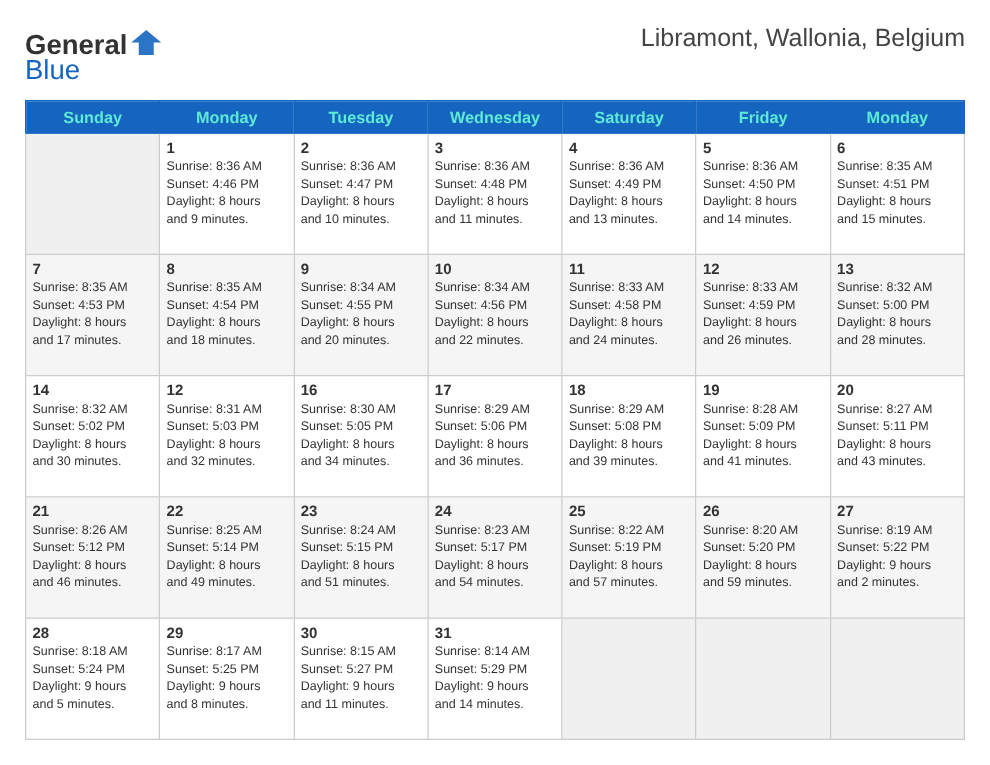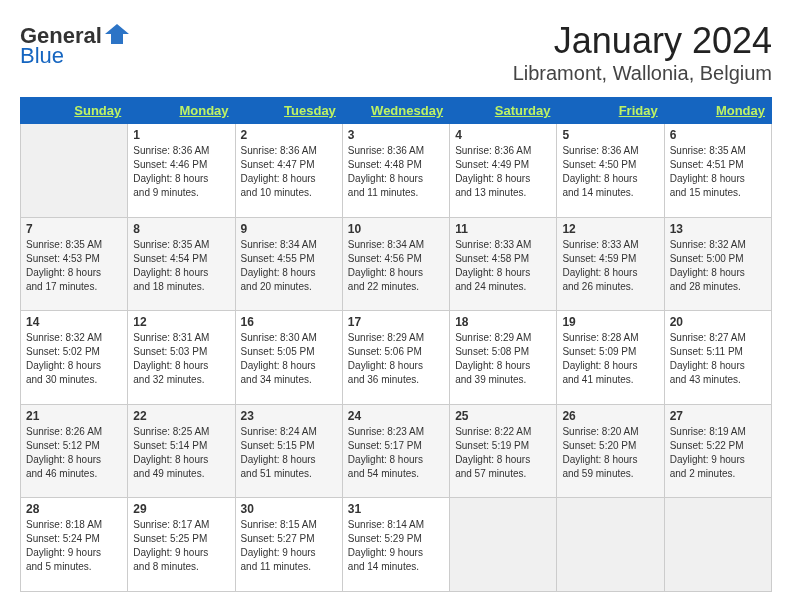--- a/index.html
+++ b/index.html
@@ -41,26 +41,25 @@
     }
     .calendar {
       flex: 1;
       border: 1px solid #ccc;
       border-collapse: collapse;
       width: 100%;
       table-layout: fixed;
     }
     .calendar th {
       background: #1565c0;
-      color: #bef264;
-      text-align: right;
+      color: #5eead4;
+      text-align: center;
       padding: 5px 6px;
       font-size: 13px;
       border: 1px solid #1565c0;
-      text-decoration: underline;
     }
     .calendar td {
       border: 1px solid #ccc;
       vertical-align: top;
       padding: 4px 5px;
       font-size: 10.5px;
       color: #333;
       height: 88px;
     }
     .calendar td.empty {
@@ -98,21 +97,20 @@
           <span style="font-size:22px;font-weight:bold;color:#333;">General</span>
           <svg width="28" height="28" viewBox="0 0 28 28" style="margin:0 1px;">
             <polygon points="14,4 26,14 20,14 20,24 8,24 8,14 2,14" fill="#1565c0" opacity="0.9"></polygon>
             <polygon points="14,4 26,14 20,9" fill="#1a78d4"></polygon>
           </svg>
         </span>
         <span style="font-size:22px;font-weight:normal;color:#1565c0;display:block;margin-top:-4px;">Blue</span>
       </div>
     </div>
     <div class="title-block">
-      <div class="month-title">January 2024</div>
       <div class="location">Libramont, Wallonia, Belgium</div>
     </div>
   </div>
 
   <table class="calendar">
     <thead>
       <tr>
       <th>Sunday</th>
           <th>Monday</th>
           <th>Tuesday</th>

